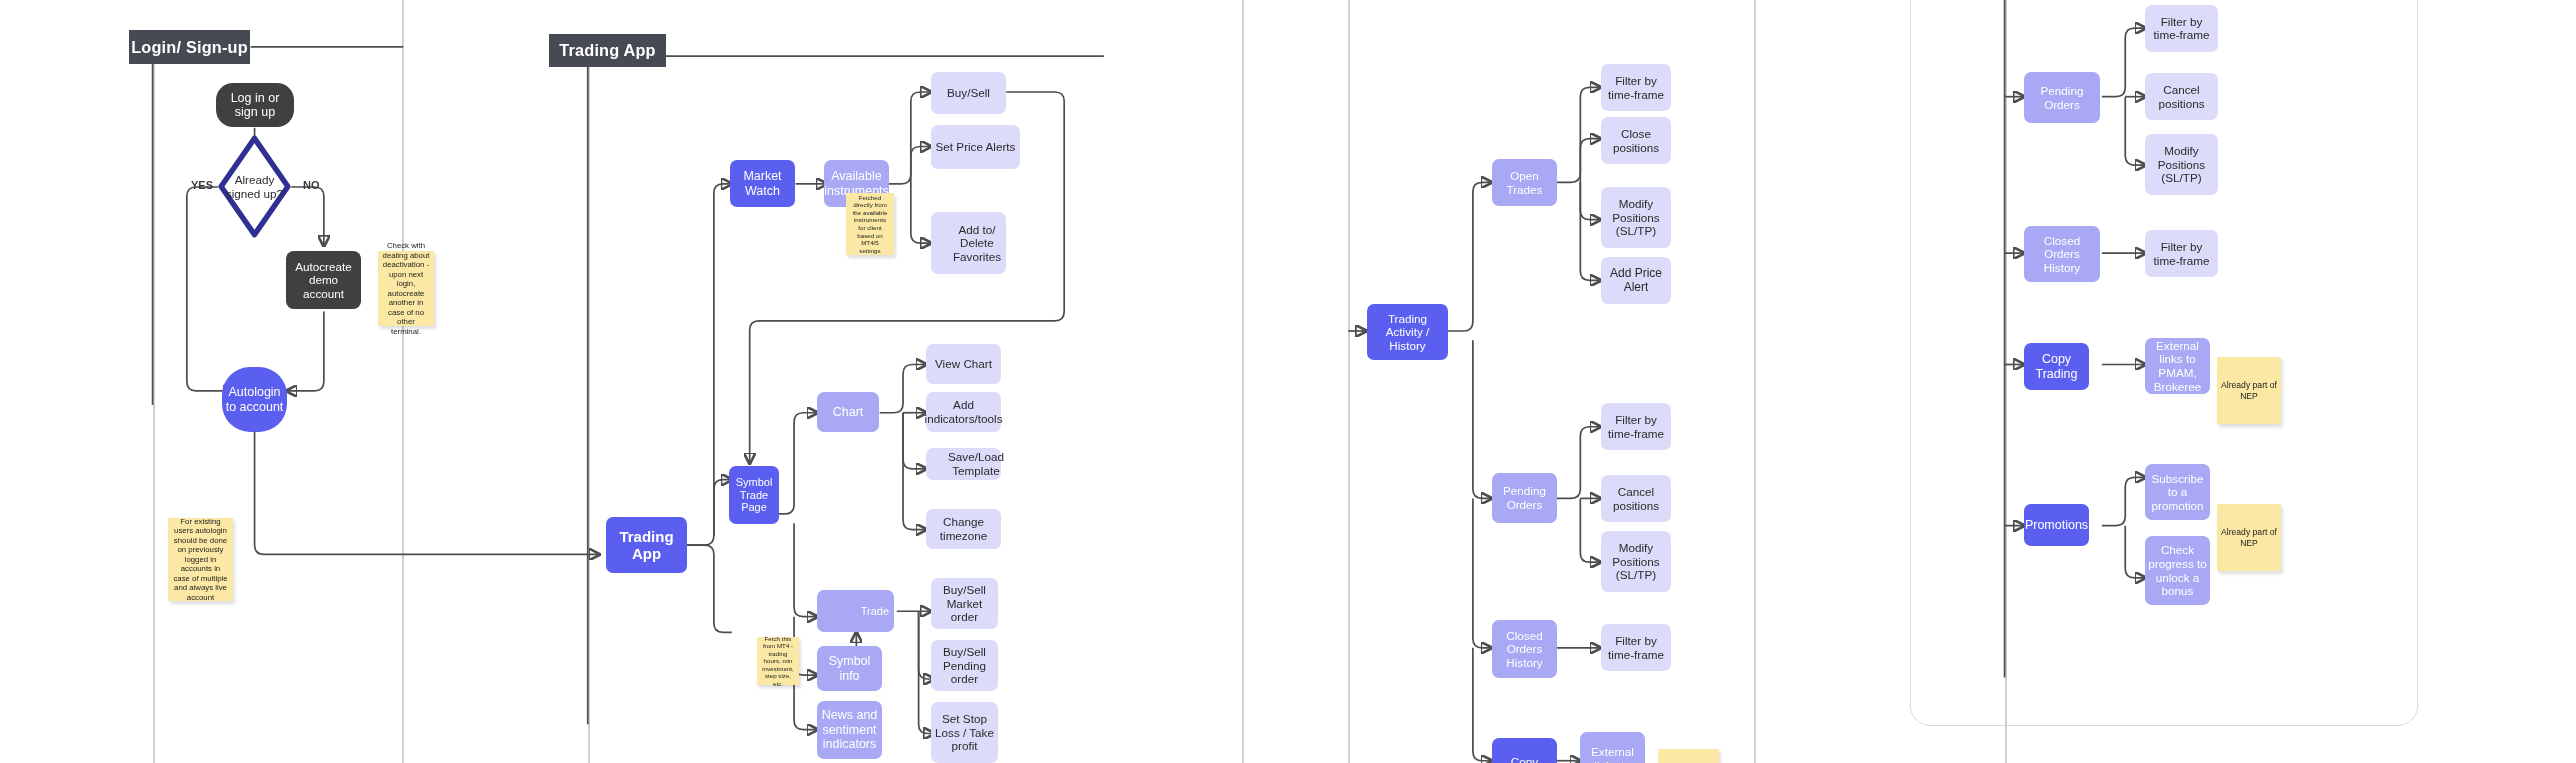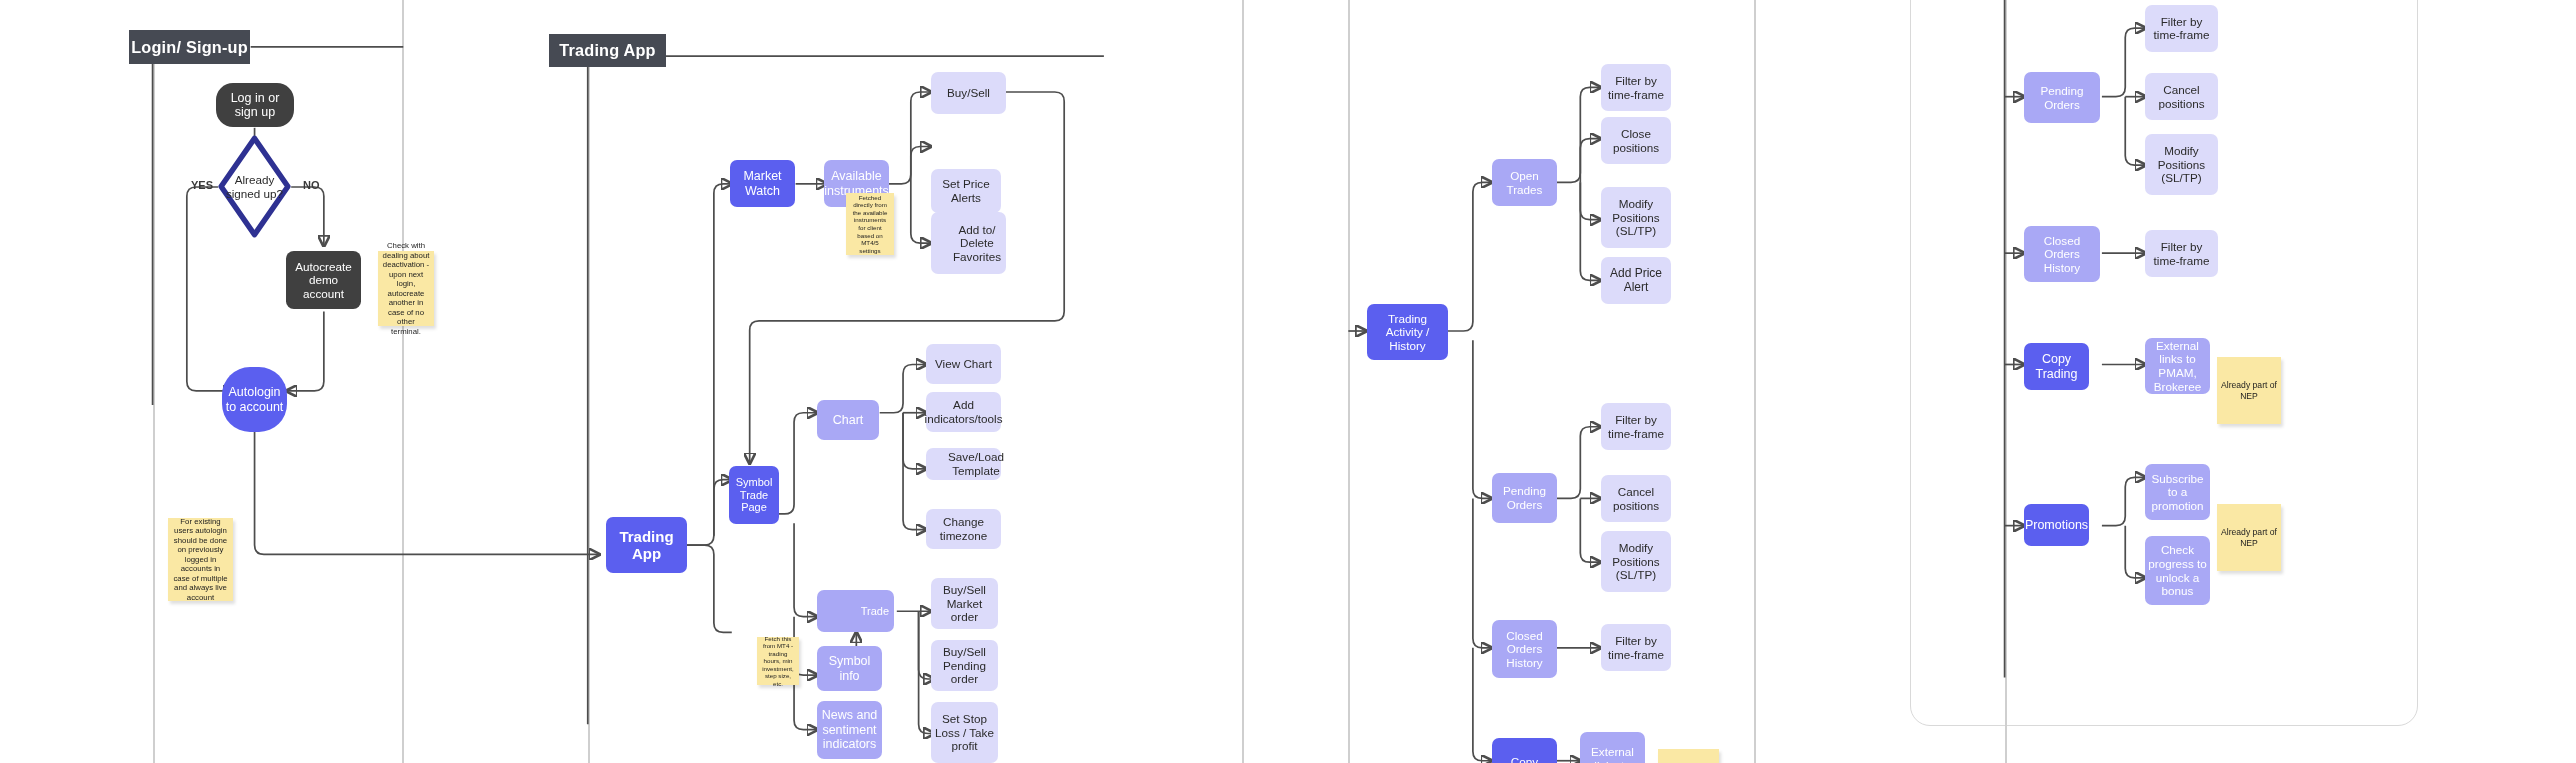--- a/index.html
+++ b/index.html
@@ -172,26 +172,26 @@
 
   <div class="node n-mid" style="left:606px;top:517px;width:81px;height:56px;font-size:15px;font-weight:bold;">Trading App</div>
 
   <div class="node n-mid" style="left:730px;top:160px;width:65px;height:47px;font-size:12.5px;">Market Watch</div>
 
   <div class="node n-lav" style="left:824px;top:160px;width:65px;height:47px;font-size:12.5px;">Available instruments</div>
 
   <div class="note" style="left:846px;top:193px;width:48px;height:62px;font-size:6.2px;">Fetched directly from the available instruments for client based on MT4/5 settings</div>
 
   <div class="node n-pale" style="left:931px;top:72px;width:75px;height:42px;font-size:11.7px;">Buy/Sell</div>
-  <div class="node n-pale" style="left:931px;top:125px;width:70px;height:44px;font-size:11.7px;margin-top:44px;">Set Price Alerts</div>
+  <div class="node n-pale" style="left:931px;top:125px;width:89px;height:44px;font-size:11.7px;">Set Price Alerts</div>
   <div class="node n-pale" style="left:931px;top:212px;width:75px;height:62px;font-size:11.7px;padding-left:20px;">Add to/ Delete Favorites</div>
 
   <div class="node n-mid" style="left:729px;top:466px;width:50px;height:58px;font-size:11px;">Symbol Trade Page</div>
 
-  <div class="node n-lav" style="left:817px;top:400px;width:62px;height:40px;font-size:12.5px;">Chart</div>
+  <div class="node n-lav" style="left:817px;top:392px;width:62px;height:40px;font-size:12.5px;">Chart</div>
 
   <div class="node n-pale" style="left:926px;top:344px;width:75px;height:40px;font-size:11.7px;">View Chart</div>
   <div class="node n-pale" style="left:926px;top:392px;width:75px;height:40px;font-size:11.7px;">Add indicators/tools</div>
   <div class="node n-pale" style="left:926px;top:448px;width:75px;height:32px;font-size:11.7px;padding-left:28px;">Save/Load Template</div>
   <div class="node n-pale" style="left:926px;top:509px;width:75px;height:40px;font-size:11.7px;">Change timezone</div>
 
   <div class="node n-lav" style="left:817px;top:590px;width:77px;height:42px;font-size:11px;padding-left:42px;">Trade</div>
   <div class="node n-lav" style="left:817px;top:646px;width:65px;height:45px;font-size:12.5px;">Symbol info</div>
   <div class="node n-lav" style="left:817px;top:701px;width:65px;height:58px;font-size:12.5px;">News and sentiment indicators</div>
 

